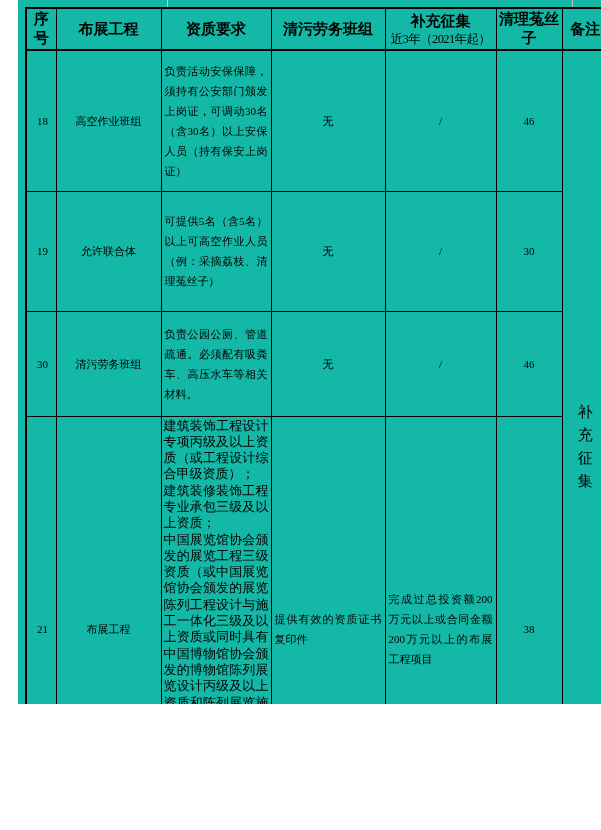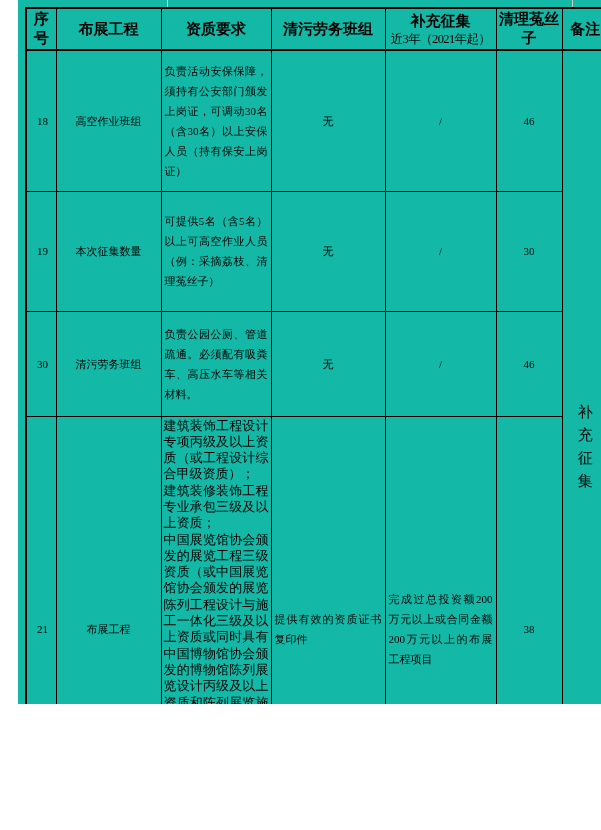--- a/index.html
+++ b/index.html
@@ -92,21 +92,21 @@
         <td class="center">18</td>
         <td class="center">高空作业班组</td>
         <td class="qual">负责活动安保保障，须持有公安部门颁发上岗证，可调动30名（含30名）以上安保人员（持有保安上岗证）</td>
         <td class="center">无</td>
         <td class="center">/</td>
         <td class="center">46</td>
         <td class="remark" rowspan="4">补充征集</td>
       </tr>
       <tr style="height:120px">
         <td class="center">19</td>
-        <td class="center">本次征集数量</td>
+        <td class="center">允许联合体</td>
         <td class="qual">可提供5名（含5名）以上可高空作业人员（例：采摘荔枝、清理菟丝子）</td>
         <td class="center">无</td>
         <td class="center">/</td>
         <td class="center">30</td>
       </tr>
       <tr style="height:105px">
         <td class="center">30</td>
         <td class="center">清污劳务班组</td>
         <td class="qual">负责公园公厕、管道疏通。必须配有吸粪车、高压水车等相关材料。</td>
         <td class="center">无</td>

